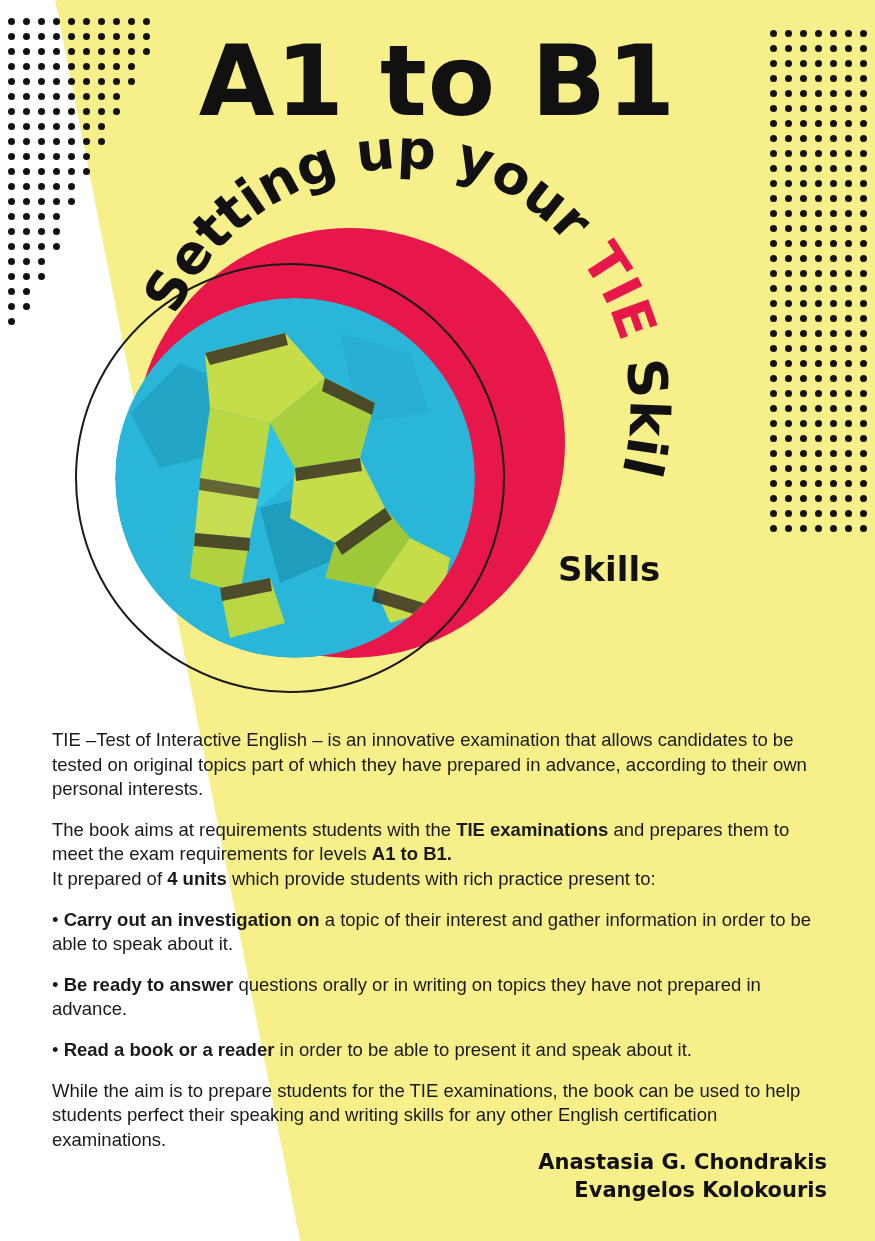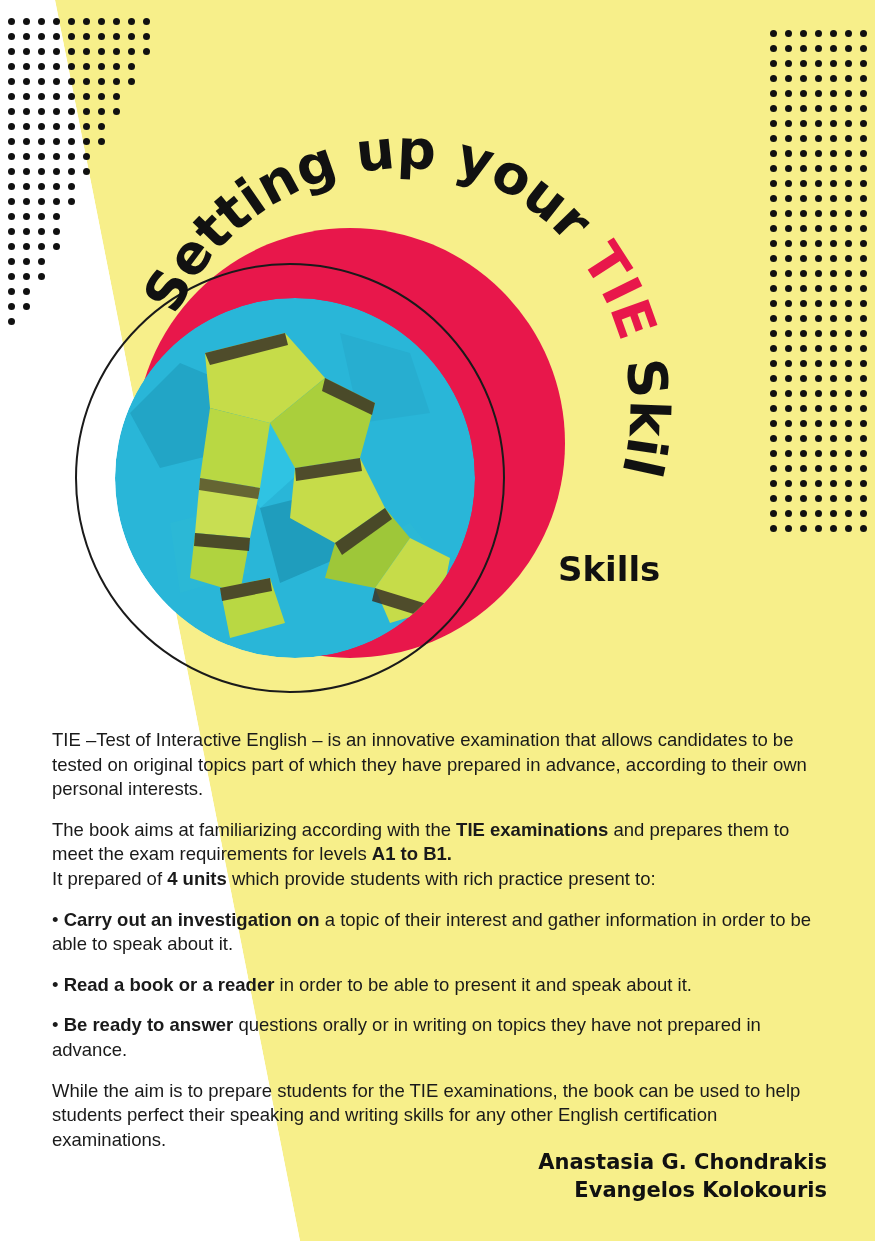--- a/index.html
+++ b/index.html
@@ -542,20 +542,21 @@
       <div class="dot" style="left: 90px; top: 480px;"></div>
       <div class="dot" style="left: 0px; top: 495px;"></div>
       <div class="dot" style="left: 15px; top: 495px;"></div>
       <div class="dot" style="left: 30px; top: 495px;"></div>
       <div class="dot" style="left: 45px; top: 495px;"></div>
       <div class="dot" style="left: 60px; top: 495px;"></div>
       <div class="dot" style="left: 75px; top: 495px;"></div>
       <div class="dot" style="left: 90px; top: 495px;"></div>
     </div>
 
+  <div class="title-main">A1 to B1</div>
 
   <div class="globe-wrap">
     <div class="red-disc"></div>
     <div class="circle-outline"></div>
     <svg class="globe" viewBox="0 0 370 370">
       <defs>
         <clipPath id="globeClip">
             <circle cx="185" cy="185" r="180"></circle>
           </clipPath>
       </defs>
@@ -602,24 +603,24 @@
       </text>
     </svg>
   </div>
 
   <div class="skills-label">
     <div>Skills</div>
   </div>
 
   <div class="body-copy" id="body-copy">
       <p><span>TIE –Test of Interactive English – is an innovative examination that allows candidates to be tested on original topics part of which they have prepared in advance, according to their own personal interests.</span></p>
-      <p><span>The book aims at familiarizing according with the </span><b>TIE examinations</b><span> and prepares them to meet the exam requirements for levels </span><b>A1 to B1.</b><span></span><br><span>It prepared of </span><b>4 units</b><span> which provide students with rich practice present to:</span></p>
+      <p><span>The book aims at requirements students with the </span><b>TIE examinations</b><span> and prepares them to meet the exam requirements for levels </span><b>A1 to B1.</b><span></span><br><span>It prepared of </span><b>4 units</b><span> which provide students with rich practice present to:</span></p>
       <p><span>• </span><b>Carry out an investigation on</b><span> a topic of their interest and gather information in order to be able to speak about it.</span></p>
+      <p><span>• </span><b>Be ready to answer</b><span> questions orally or in writing on topics they have not prepared in advance.</span></p>
       <p><span>• </span><b>Read a book or a reader</b><span> in order to be able to present it and speak about it.</span></p>
-      <p><span>• </span><b>Be ready to answer</b><span> questions orally or in writing on topics they have not prepared in advance.</span></p>
       <p><span>While the aim is to prepare students for the TIE examinations, the book can be used to help students perfect their speaking and writing skills for any other English certification examinations.</span></p>
     </div>
 
   <div class="authors">
     <div>Anastasia G. Chondrakis</div>
     <div>Evangelos Kolokouris</div>
   </div>
 
 </div>
 

